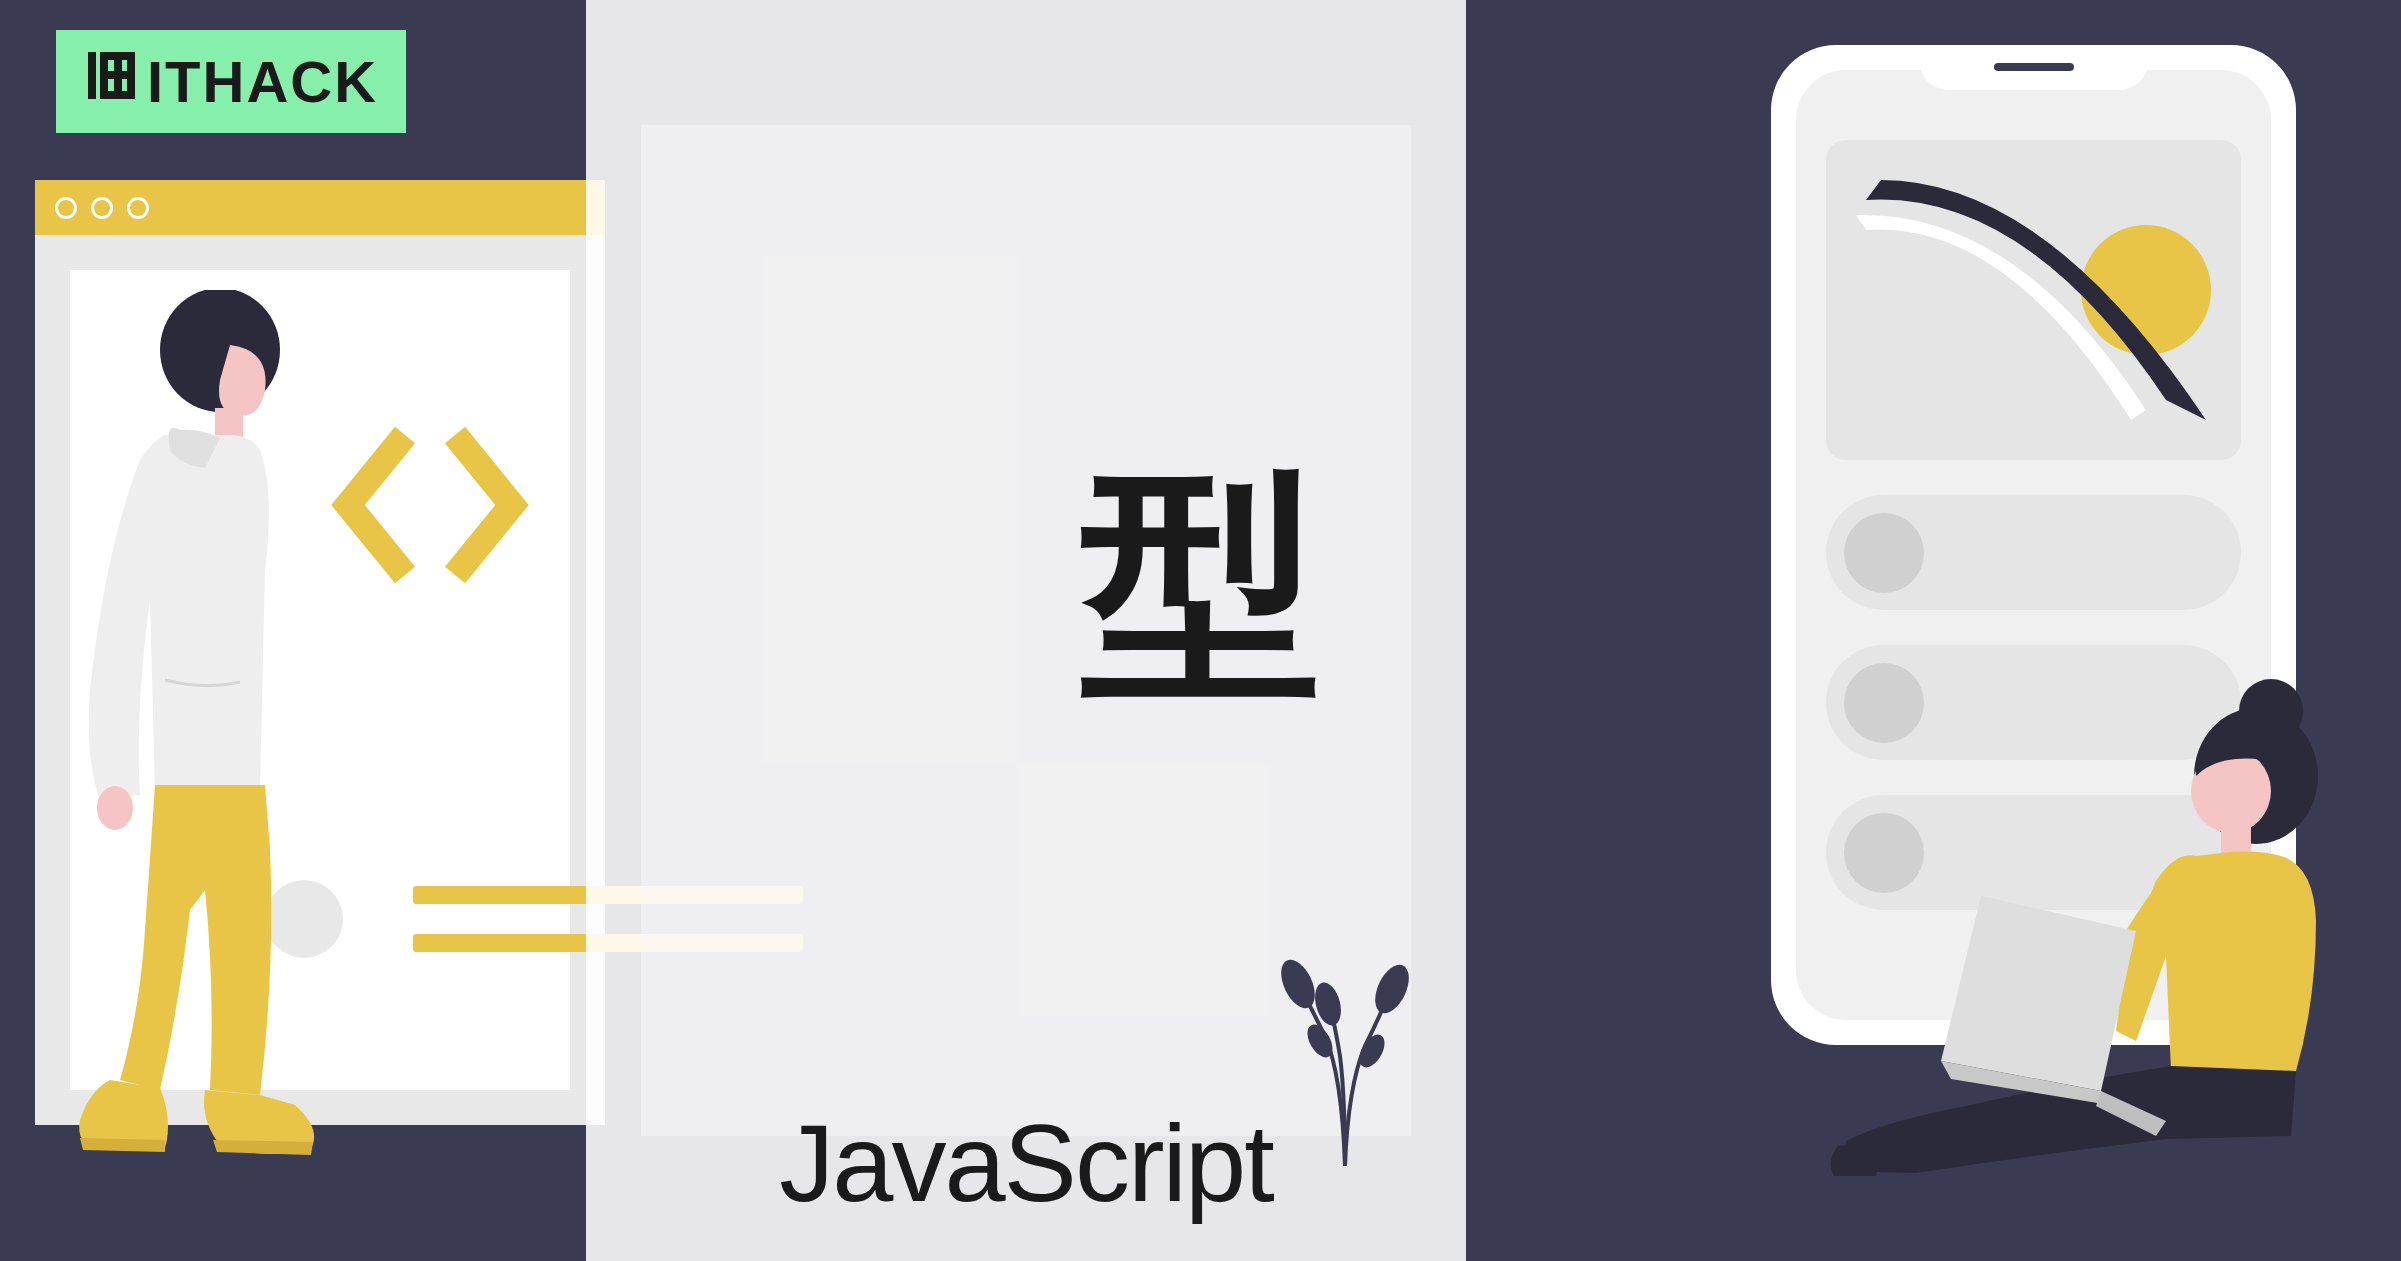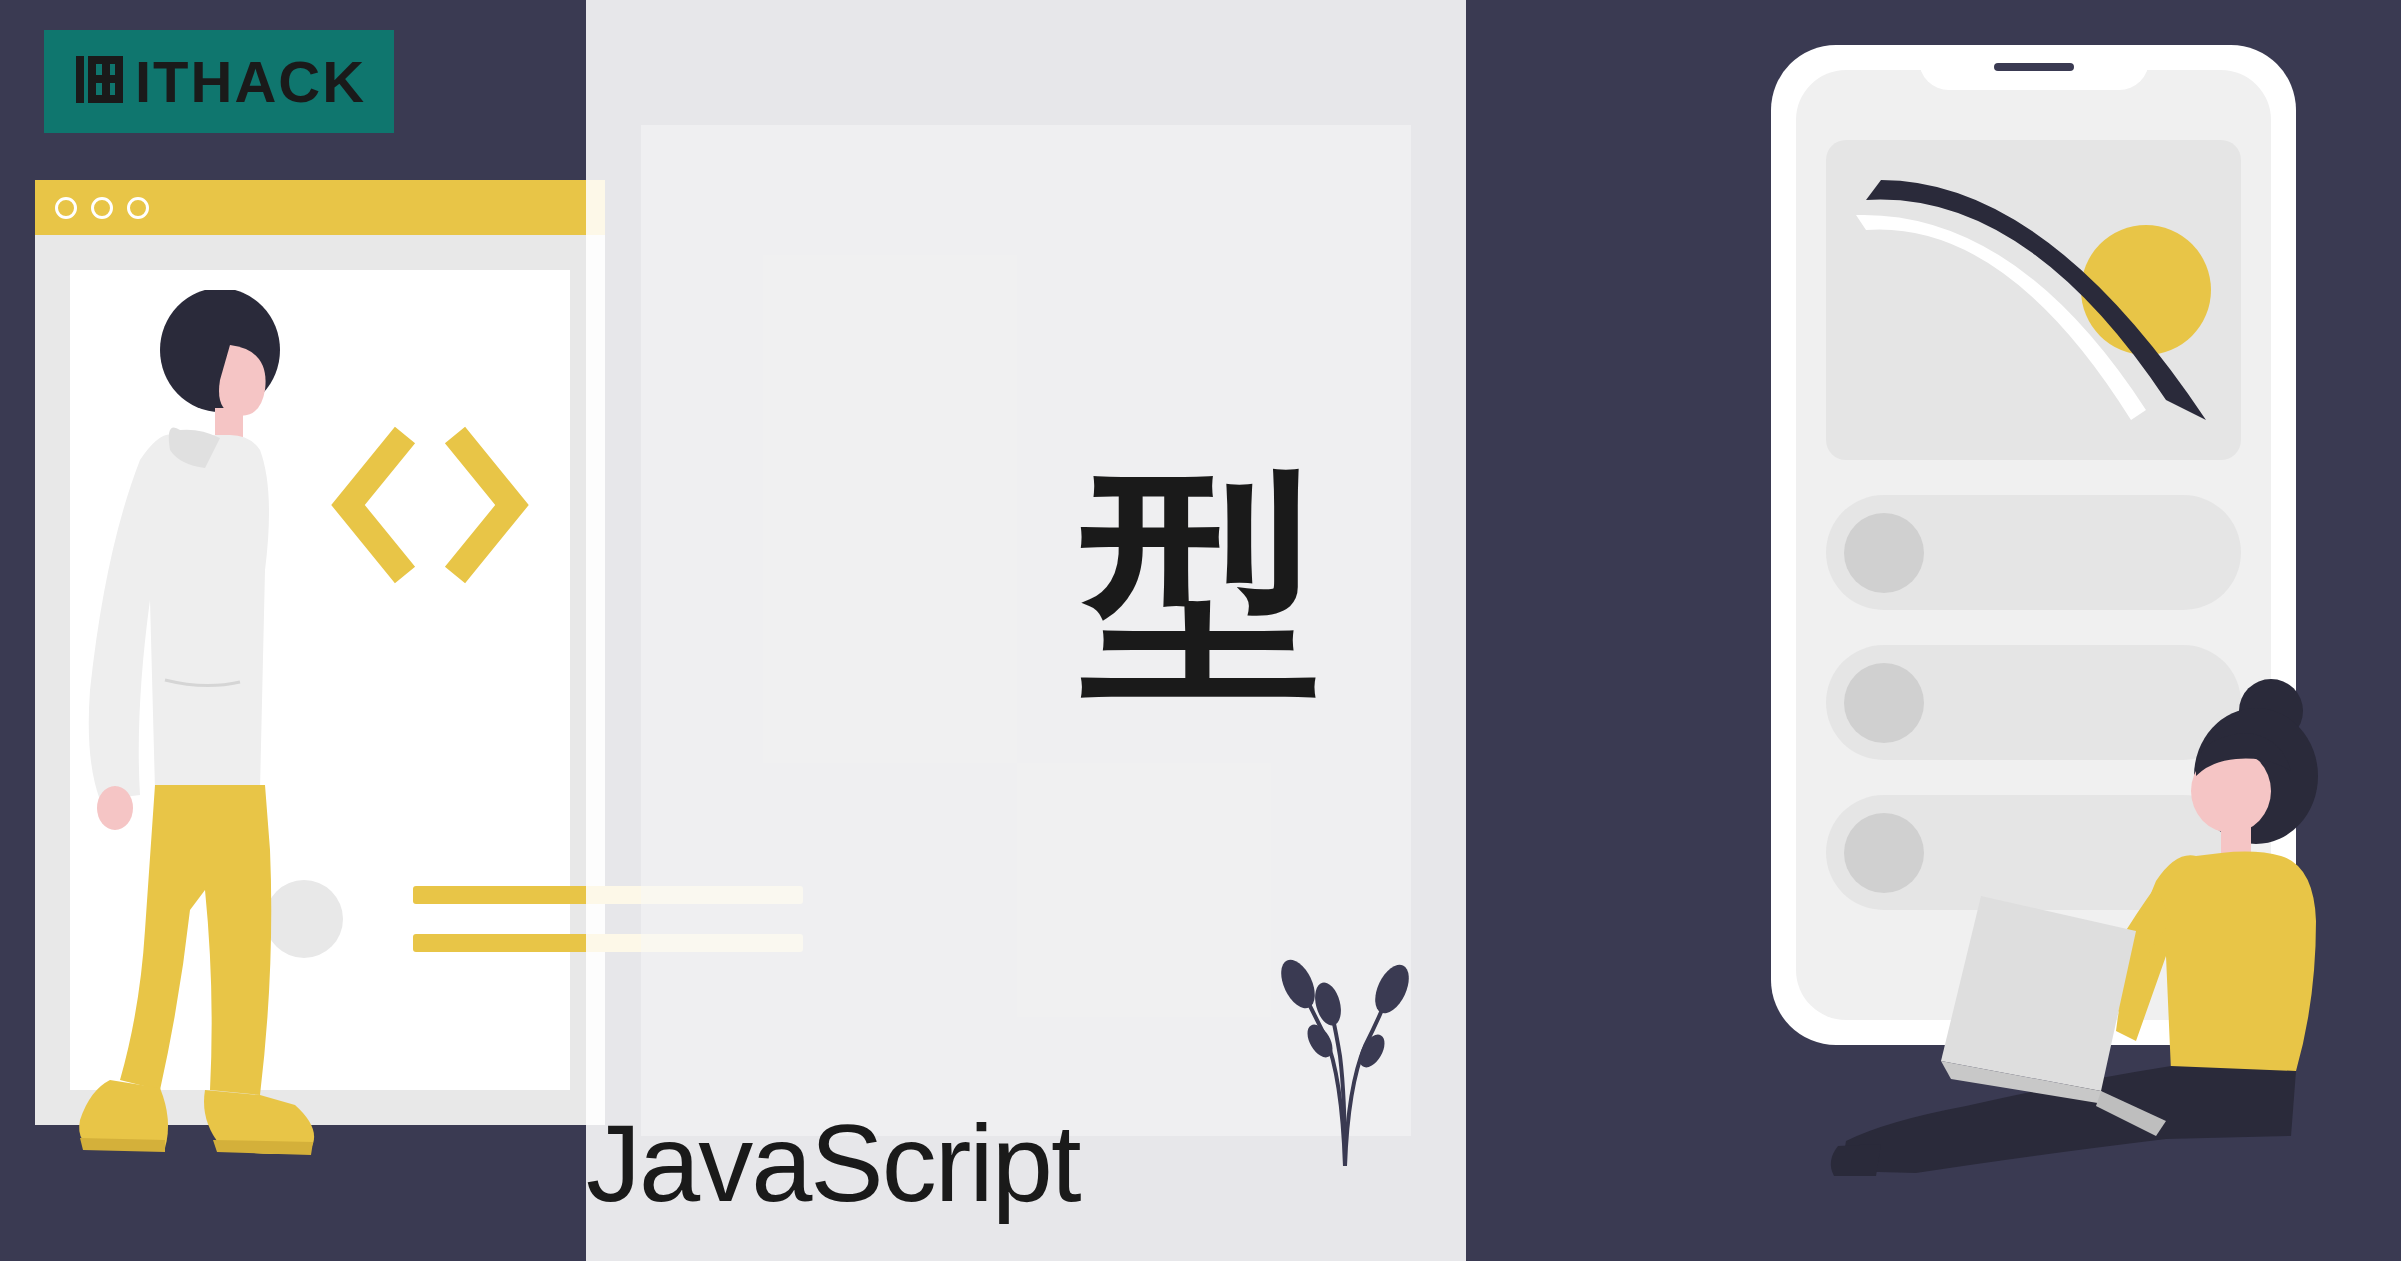--- a/index.html
+++ b/index.html
@@ -13,25 +13,25 @@
       width: 2401px;
       height: 1261px;
       position: relative;
       overflow: hidden;
       font-family: -apple-system, BlinkMacSystemFont, "Helvetica Neue", Arial, sans-serif;
     }
     
     .logo-box {
       position: absolute;
       top: 30px;
-      left: 44px;
-      background: #0f766e;
+      left: 56px;
+      background: #86efac;
       padding: 18px 28px;
       display: flex;
-      align-items: center;
+      align-items: flex-start;
       gap: 8px;
     }
     
     .logo-icon {
       display: inline-block;
     }
     
     .logo-text {
       font-size: 58px;
       font-weight: 900;
@@ -138,21 +138,21 @@
       font-weight: 900;
       color: #1a1a1a;
     }
     
     .subtitle {
       position: absolute;
       bottom: 35px;
       font-size: 110px;
       font-weight: 500;
       color: #1a1a1a;
-      text-align: left;
+      text-align: center;
       width: 100%;
       letter-spacing: -2px;
     }
     
     
     .phone {
       position: absolute;
       top: 45px;
       right: 105px;
       width: 525px;

